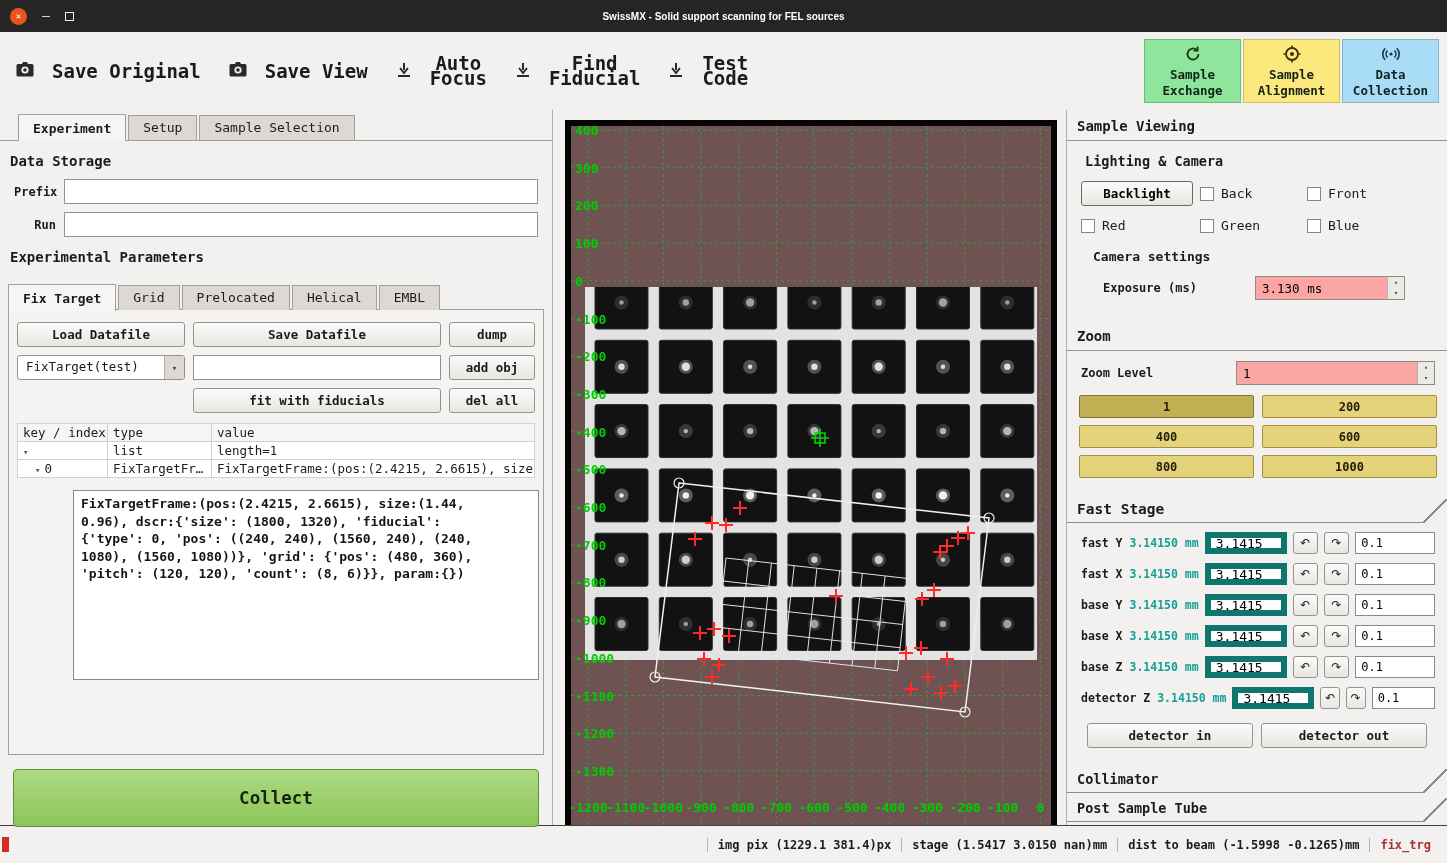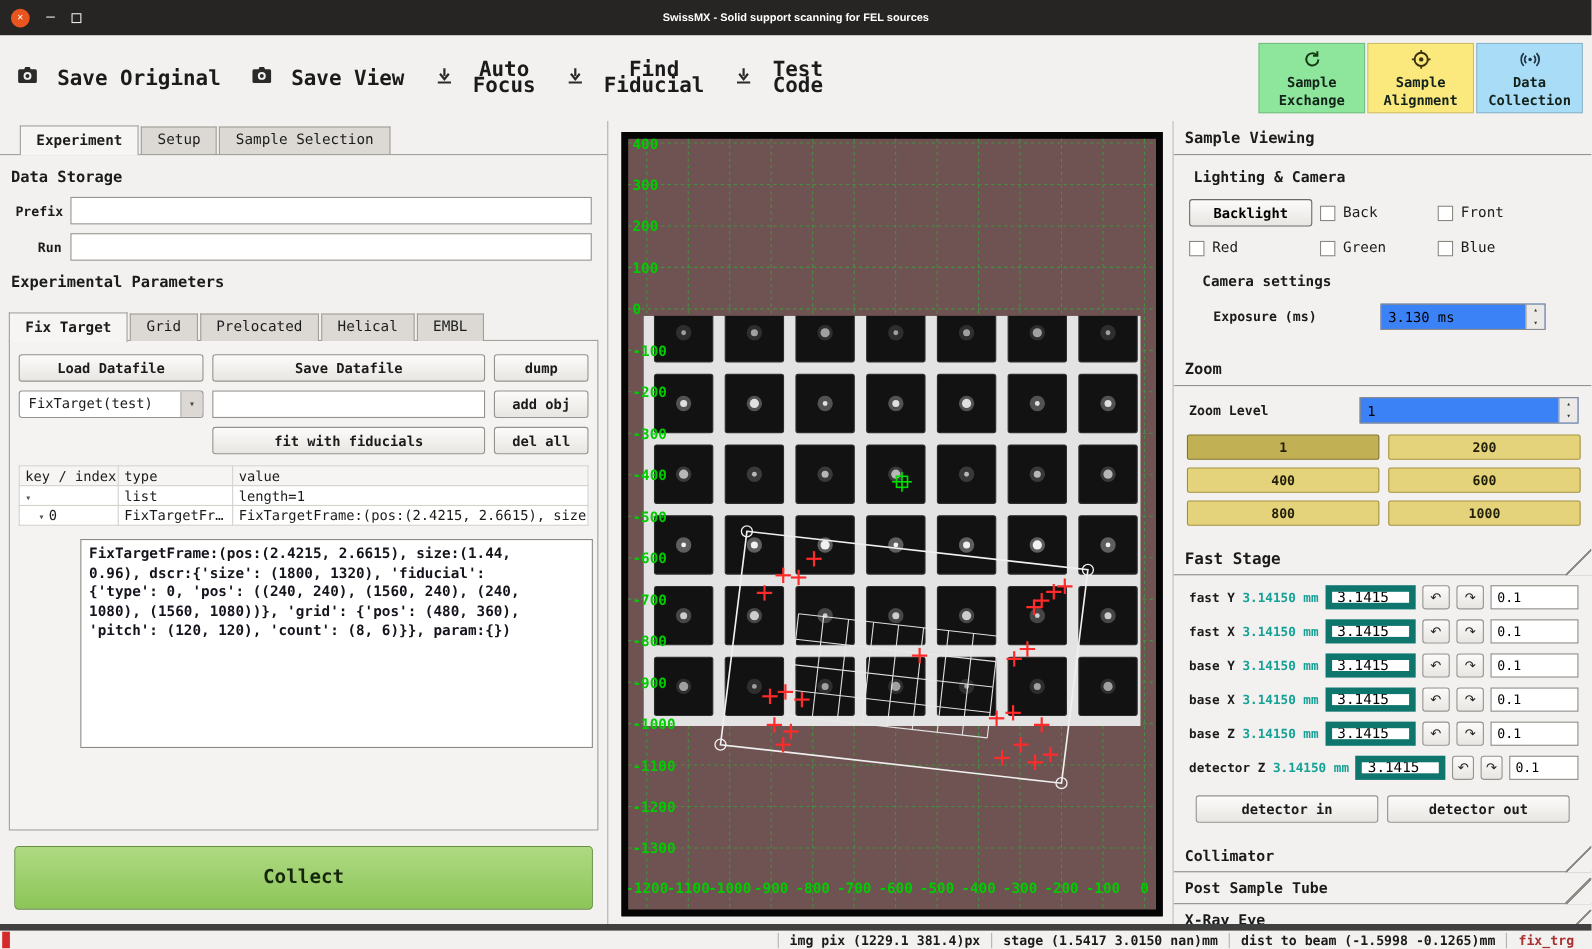--- a/index.html
+++ b/index.html
@@ -72,21 +72,21 @@
   
   .rp-title{font-weight:bold;font-size:14px;padding:8px 10px 6px;border-bottom:1px solid #96938e}
   .rp-sub{font-weight:bold;font-size:13.5px;margin:12px 12px 0 18px}
   .light-grid{display:grid;grid-template-columns:119px 107px auto;row-gap:12px;align-items:center;margin:12px 12px 0 14px}
   .backlight-btn{width:112px;height:25px;border:1px solid #6d6a66;background:linear-gradient(#fcfbfa,#e8e6e2);font-family:inherit;font-weight:bold;font-size:12.5px;border-radius:3px;cursor:default}
   .check{display:flex;align-items:center;gap:7px;font-size:13px;cursor:default}
   .check .box{width:14px;height:14px;border:1px solid #8a8783;background:#fff;flex:0 0 auto}
   .rp-sub2{font-weight:bold;font-size:13px;margin:16px 12px 0 26px}
   .exposure-row{display:flex;align-items:center;margin:12px 14px 0 36px}
   .exposure-row .lbl{font-size:12px;font-weight:bold;width:152px}
-  .spin{display:flex;border:1px solid #8d8a85;background:#3b82f6;height:24px;align-items:stretch}
+  .spin{display:flex;border:1px solid #8d8a85;background:#fca5a5;height:24px;align-items:stretch}
   .spin input{border:none;flex:1;padding:0 6px;font:inherit;font-size:12.5px;min-width:0;background:transparent}
   .spin .arrows{width:17px;border-left:1px solid #b5b2ad;display:flex;flex-direction:column;background:#eceae6}
   .spin .arrows span{flex:1;font-size:6.5px;line-height:11px;text-align:center;color:#333;cursor:default}
   .spin-exposure{width:150px}
   .zoom-title{margin-top:20px}
   .zoomlevel-row{display:flex;align-items:center;margin:10px 12px 0 14px}
   .zoomlevel-row .lbl{font-size:12px;font-weight:bold;width:157px}
   .zoomlevel-row .spin{flex:1}
   .zoom-grid{display:grid;grid-template-columns:1fr 1fr;gap:7px 8px;margin:10px 10px 0 12px}
   .zoom-btn{height:23px;background:#e5d37c;border:1px solid #a3913f;font-family:inherit;font-weight:bold;font-size:12px;border-radius:2px;color:#23200a;cursor:default}
@@ -102,21 +102,21 @@
   .axis-readout{color:#16a096;font-weight:bold}
   .axis-target{width:82px;height:22px;border:6px solid #0f766e;background:#fff;padding:0 5px;font:inherit;font-size:13px}
   .nudge-btn{width:26px;height:22px;border:1px solid #96938e;background:linear-gradient(#fcfbfa,#e8e6e2);font-family:"DejaVu Sans",sans-serif;font-size:12px;line-height:18px;border-radius:3px;color:#222;cursor:default;padding:0}
   .axis-step{width:82px;min-width:40px;flex-shrink:1;height:22px;border:1px solid #8d8a85;background:#fff;padding:0 5px;font:inherit;font-size:12px}
   .detector-row{display:flex;gap:8px;margin:14px 12px 0 20px}
   .detector-row .btn{width:166px}
   .collapsed-sections{margin-top:16px}
   .fold-header.small{font-size:13.5px;padding:7px 10px 5px}
 
   
-  .statusbar{height:23px;border-top:6px solid #404040;background:#f2f1ef;display:flex;align-items:center;font-size:12px;padding:0 6px 0 2px;flex:0 0 auto}
+  .statusbar{height:38px;border-top:1px solid #404040;background:#f2f1ef;display:flex;align-items:center;font-size:12px;padding:0 6px 0 2px;flex:0 0 auto}
   .status-ind{width:7px;height:15px;background:#d42a2a;margin-right:auto}
   .status-seg{padding:0 10px;border-left:1px solid #b5b2ad;font-weight:bold;white-space:nowrap}
   .status-seg.mode{color:#a83232}
 </style>
 </head>
 <body>
 
 <div class="app">
 
   <div class="titlebar">

